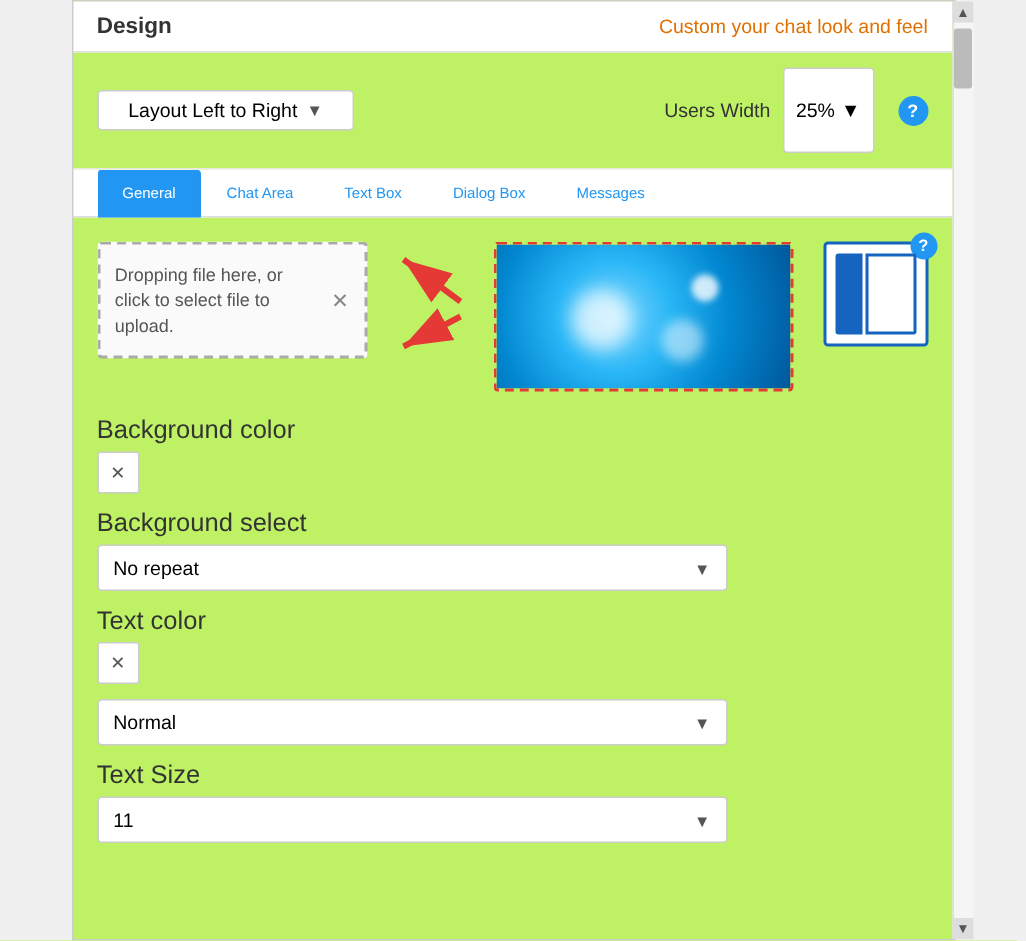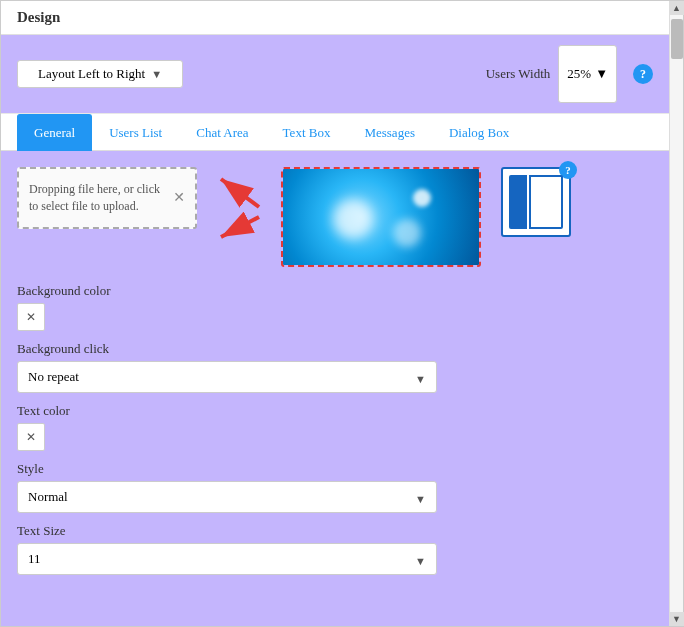--- a/index.html
+++ b/index.html
@@ -5,28 +5,27 @@
     * { box-sizing: border-box; margin: 0; padding: 0; }
     body {
       font-family: Arial, sans-serif;
       font-size: 13px;
       background: #f0f0f0;
       display: flex;
       justify-content: center;
       align-items: flex-start;
     }
     .window {
-      width: 684px;
+      width: 589px;
       min-height: 627px;
-      background: #c4b5fd;
+      background: #bef264;
       border: 1px solid #ccc;
       display: flex;
       flex-direction: row;
       position: relative;
-      font-family: Liberation Serif, serif;
     }
     .main-content {
       flex: 1;
       display: flex;
       flex-direction: column;
     }
     .header {
       background: #fff;
       border-bottom: 1px solid #e0e0e0;
       padding: 8px 16px;
@@ -103,21 +102,21 @@
     }
     .tabs-bar {
       display: flex;
       flex-direction: row;
       padding: 0 16px;
       border-bottom: 1px solid #ddd;
       background: #fff;
     }
     .tab {
       padding: 10px 16px;
-      font-size: 13px;
+      font-size: 10px;
       cursor: pointer;
       color: #2196F3;
       border: 1px solid transparent;
       border-bottom: none;
       margin-bottom: -1px;
     }
     .tab.active {
       background: #2196F3;
       color: #fff;
       border-color: #2196F3;
@@ -266,21 +265,21 @@
       border-radius: 2px;
       background: #fff;
       display: flex;
       align-items: center;
       justify-content: center;
       cursor: pointer;
       font-size: 12px;
       color: #555;
     }
     .field-label {
-      font-size: 13px;
+      font-size: 17px;
       color: #333;
       margin-bottom: 4px;
       margin-top: 10px;
     }
     .full-dropdown {
       width: 420px;
       border: 1px solid #ccc;
       border-radius: 3px;
       padding: 7px 10px;
       background: #fff;
@@ -328,20 +327,21 @@
     }
   </style>
 </head>
 <body>
 
 <div class="window">
   <div class="main-content">
 
     <div class="header">
       <span class="header-title">Design</span>
+      <span class="header-subtitle">Custom your chat look and feel</span>
     </div>
 
     <div class="toolbar">
       <div class="dropdown-select">
         <span>Layout Left to Right</span>
         <span class="arrow">▼</span>
       </div>
       <div class="users-width-section">
         <span class="users-width-label">Users Width</span>
         <div class="width-dropdown">
@@ -352,33 +352,30 @@
           <span>?</span>
         </div>
       </div>
     </div>
 
     <div class="tabs-bar">
       <div class="tab active">
         <span>General</span>
       </div>
       <div class="tab">
-        <span>Users List</span>
-      </div>
-      <div class="tab">
         <span>Chat Area</span>
       </div>
       <div class="tab">
         <span>Text Box</span>
       </div>
       <div class="tab">
+        <span>Dialog Box</span>
+      </div>
+      <div class="tab">
         <span>Messages</span>
-      </div>
-      <div class="tab">
-        <span>Dialog Box</span>
       </div>
     </div>
 
     <div class="content-area">
 
       <div class="background-image-row">
 
         <div class="upload-box">
           <span style="font-size:12px;color:#555;flex:1;line-height:1.4;">Dropping file here, or click to select file to upload.</span>
           <span class="close-x">✕</span>
@@ -419,34 +416,33 @@
         </div>
       </div>
 
       <div class="field-label">Background color</div>
       <div class="color-box-wrapper">
         <div class="color-swatch">
           <span>✕</span>
         </div>
       </div>
 
-      <div class="field-label">Background click</div>
+      <div class="field-label">Background select</div>
       <div class="full-dropdown">
         <span>No repeat</span>
         <span class="down-arrow">▼</span>
       </div>
 
       <div class="field-label">Text color</div>
       <div class="color-box-wrapper">
         <div class="color-swatch">
           <span>✕</span>
         </div>
       </div>
 
-      <div class="field-label">Style</div>
       <div class="full-dropdown">
         <span>Normal</span>
         <span class="down-arrow">▼</span>
       </div>
 
       <div class="field-label">Text Size</div>
       <div class="full-dropdown">
         <span>11</span>
         <span class="down-arrow">▼</span>
       </div>

